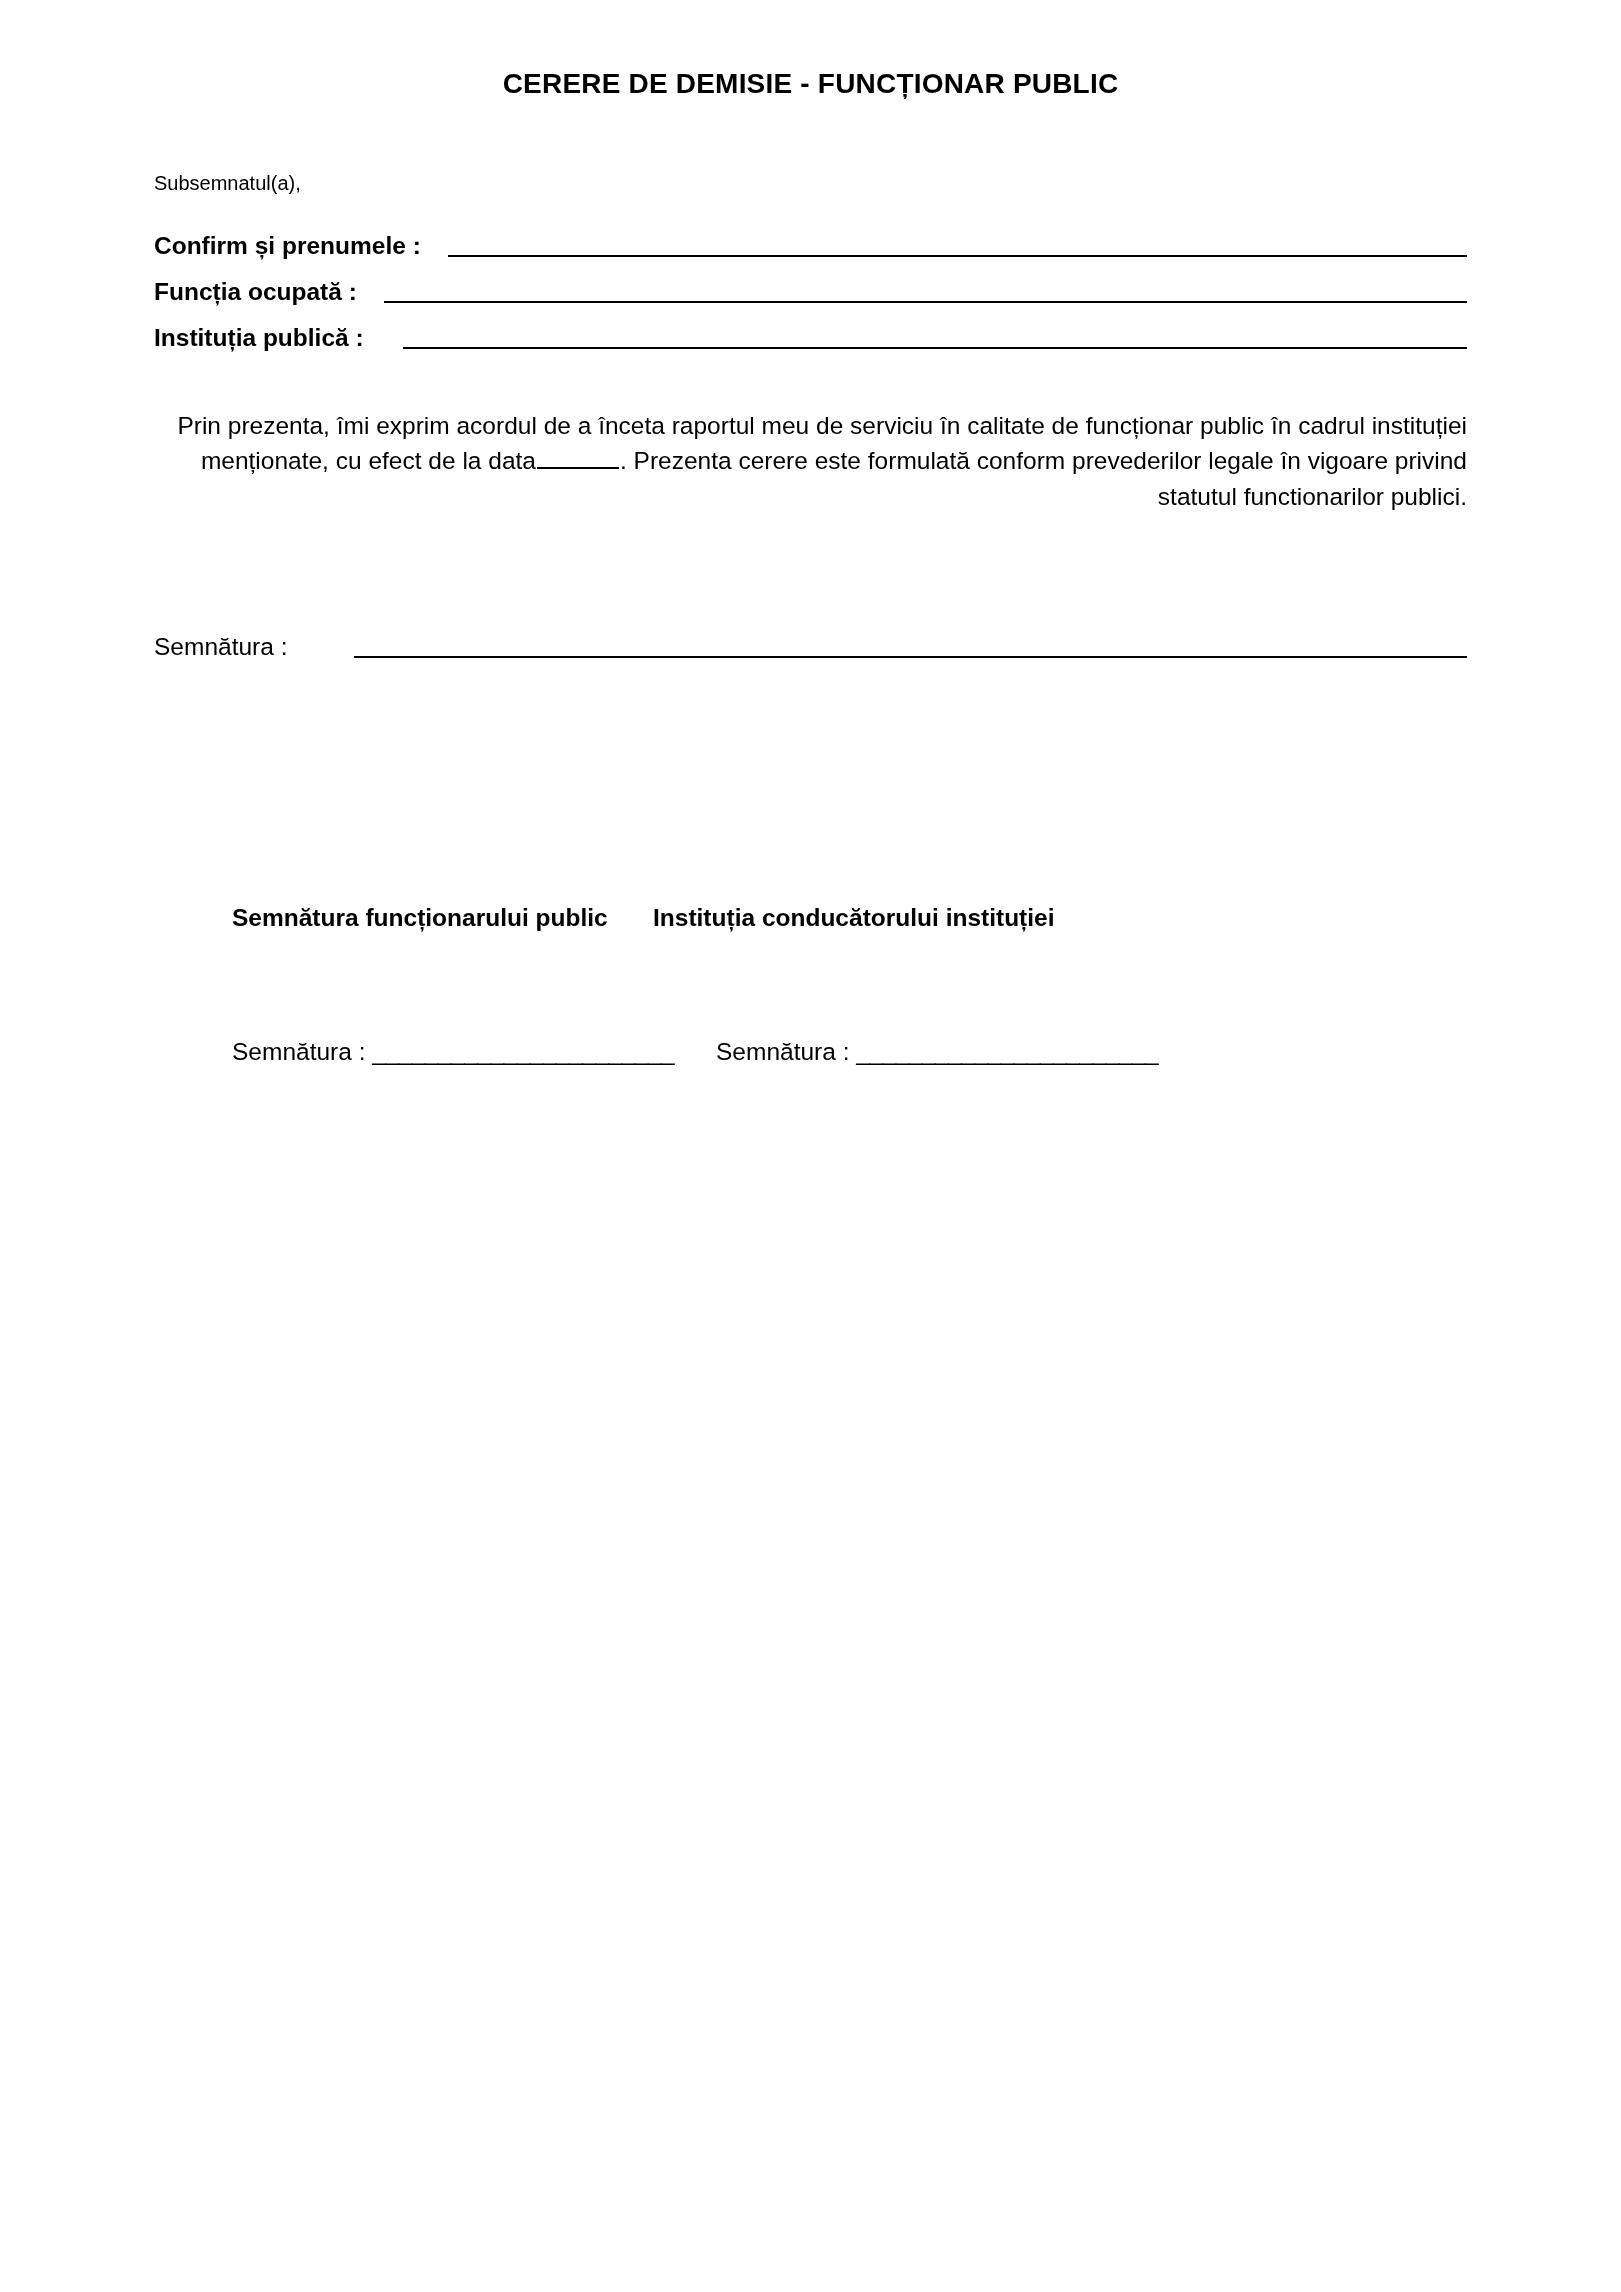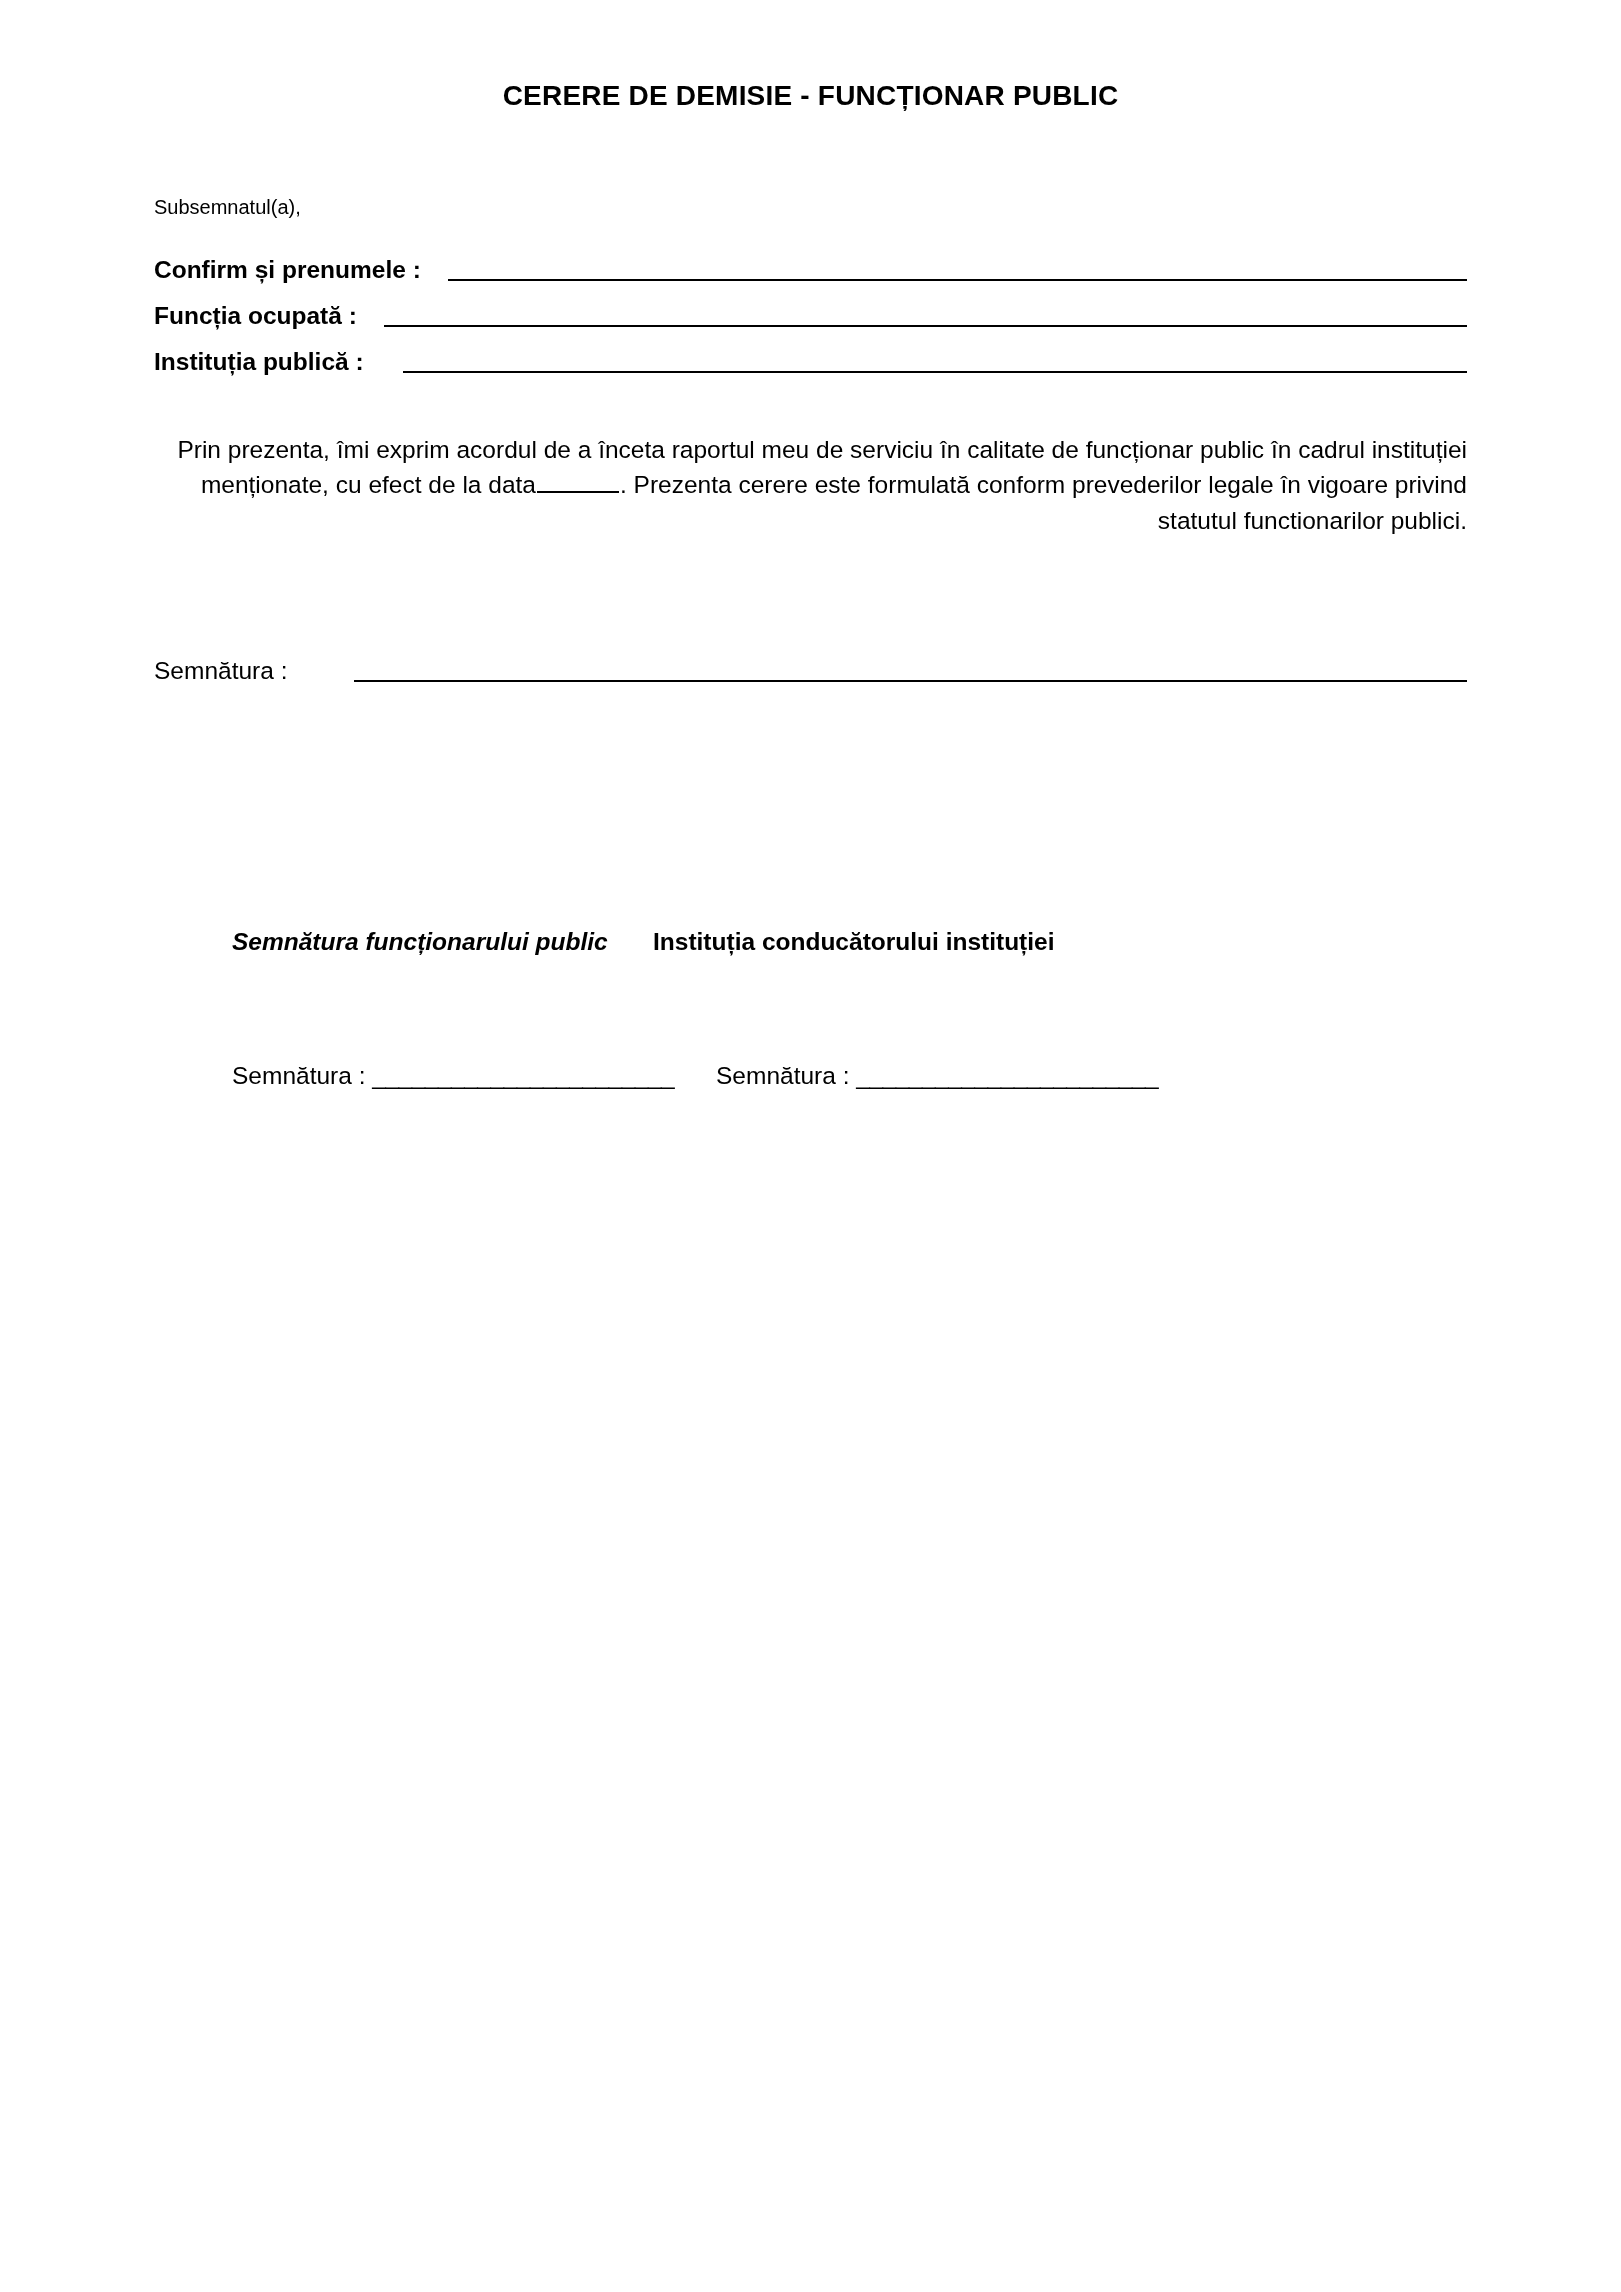--- a/index.html
+++ b/index.html
@@ -30,21 +30,21 @@
     left: 154px;
     top: 0;
     width: 1313px;
   }
 
   .doc-title {
     text-align: center;
     font-size: 28px;
     font-weight: bold;
     letter-spacing: 0.2px;
-    margin: 12px;
+    margin: 0;
     padding-top: 66px;
     line-height: 1.25;
   }
 
   .intro-line {
     font-size: 20px;
     line-height: 1.0;
     margin: 0;
     padding-top: 72px;
   }
@@ -138,21 +138,21 @@
     padding-top: 244px;
   }
 
   .sig-heading {
     font-size: 24.5px;
     font-weight: bold;
     line-height: 1.0;
     white-space: nowrap;
   }
 
-  .sig-heading.left  { width: 421px; padding-left: 78px; font-style: italic; }
+  .sig-heading.left  { width: 421px; padding-left: 78px; }
   .sig-heading.right { padding-left: 0px; }
 
   .sig-lines {
     display: flex;
     padding-top: 110px;
     gap: 48px;
   }
 
   .sig-line {
     font-size: 24.5px;

